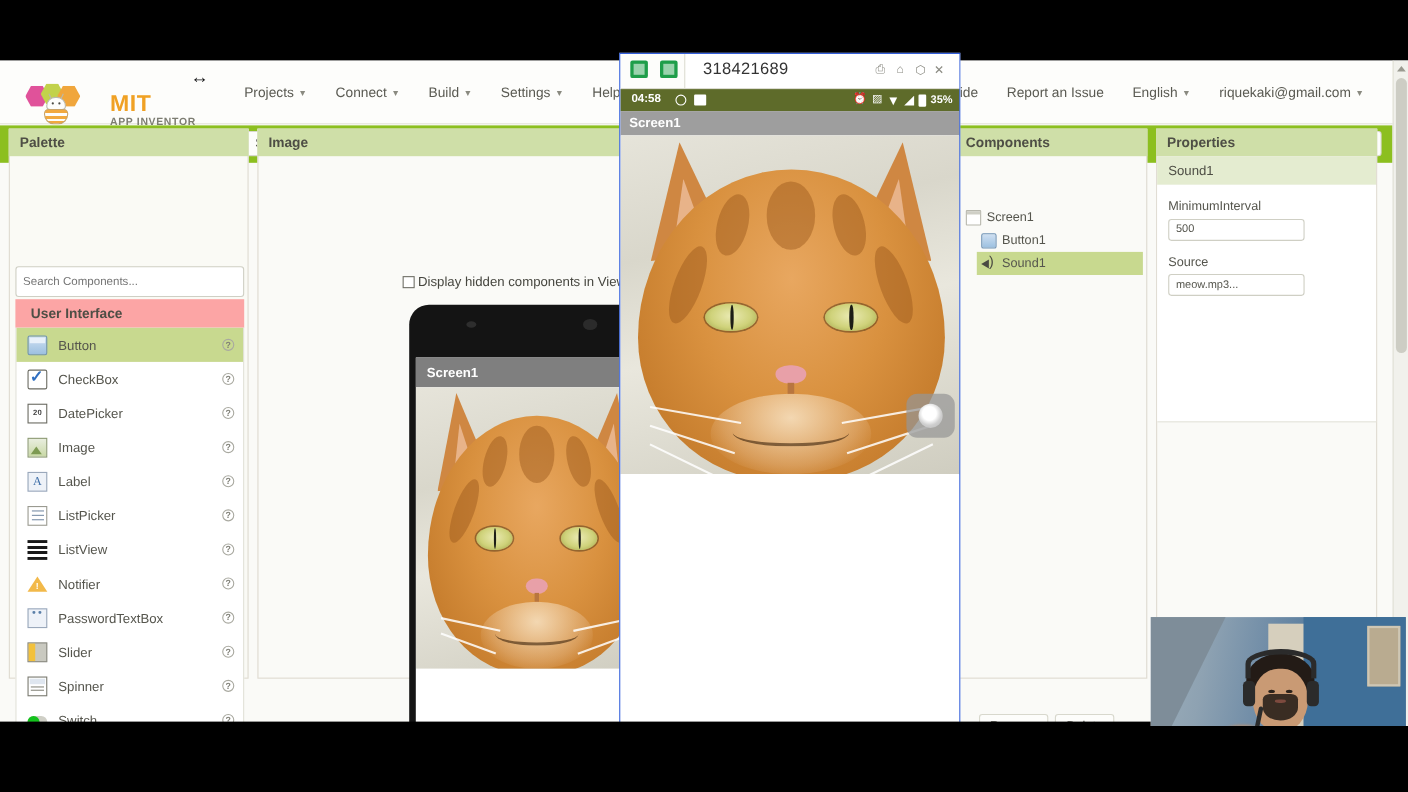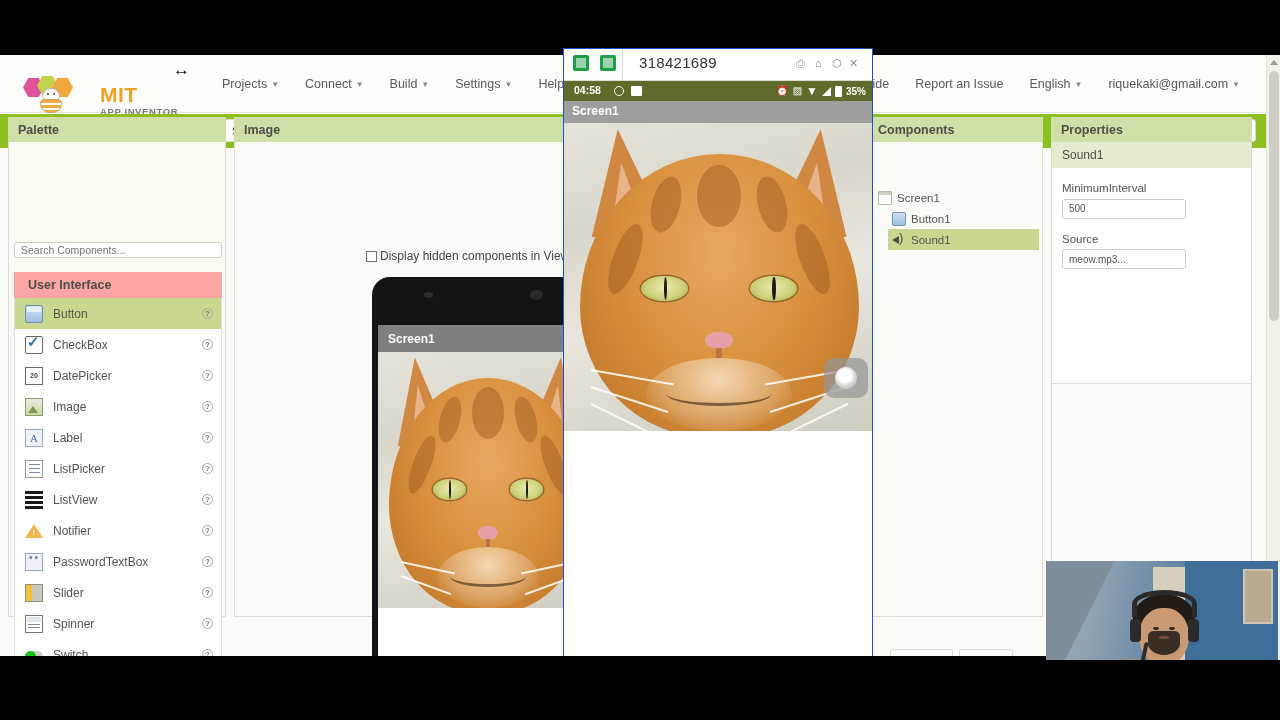--- a/index.html
+++ b/index.html
@@ -68,21 +68,21 @@
 
   .panel-head {
     height: 25px; background: #cfdfa8; display: flex; align-items: center;
     padding-left: 10px; font-size: 12.5px; font-weight: bold; color: #4e4e45;
   }
 
   
   .palette { position: absolute; left: 8px; top: 62px; width: 218px; height: 500px; background: #fafaf5; border: 1px solid #dedad0; }
   .palette-head { position: absolute; left: 8px; top: 62px; width: 218px; }
   .search-box {
-    position: absolute; left: 14px; top: 187px; width: 208px; height: 16px;
+    position: absolute; left: 14px; top: 187px; width: 208px; height: 28px;
     background: #fff; border: 1px solid #cfcfc4; border-radius: 3px;
     font-size: 10.5px; color: #9a9a90; padding: 0 6px; font-family: "Liberation Sans", sans-serif;
   }
   .pal-section {
     position: absolute; left: 14px; top: 217px; width: 208px; height: 26px;
     background: #fca5a5; display: flex; align-items: center; padding-left: 14px;
     font-size: 12.5px; font-weight: bold; color: #4e4e45;
   }
   .pal-list { position: absolute; left: 14px; top: 243px; width: 208px; height: 408px; background: #ffffff; border: 1px solid #e2e2d8; border-top: none; }
   .pal-item { height: 31px; display: flex; align-items: center; padding: 0 8px 0 10px; cursor: pointer; }

